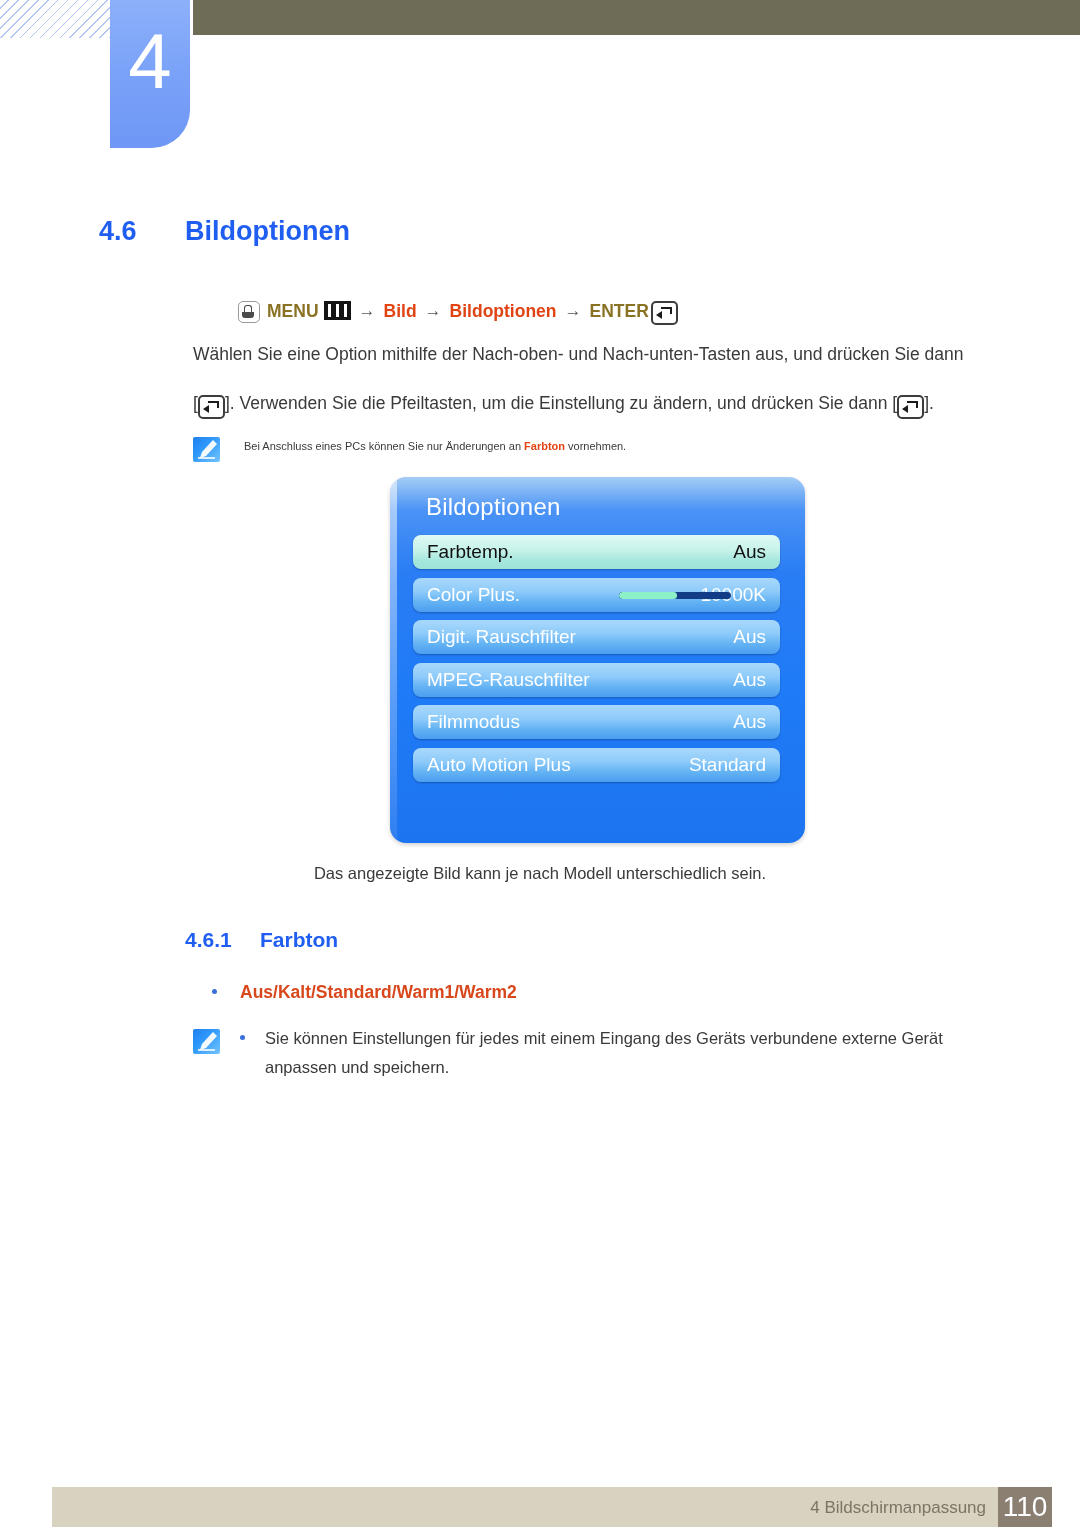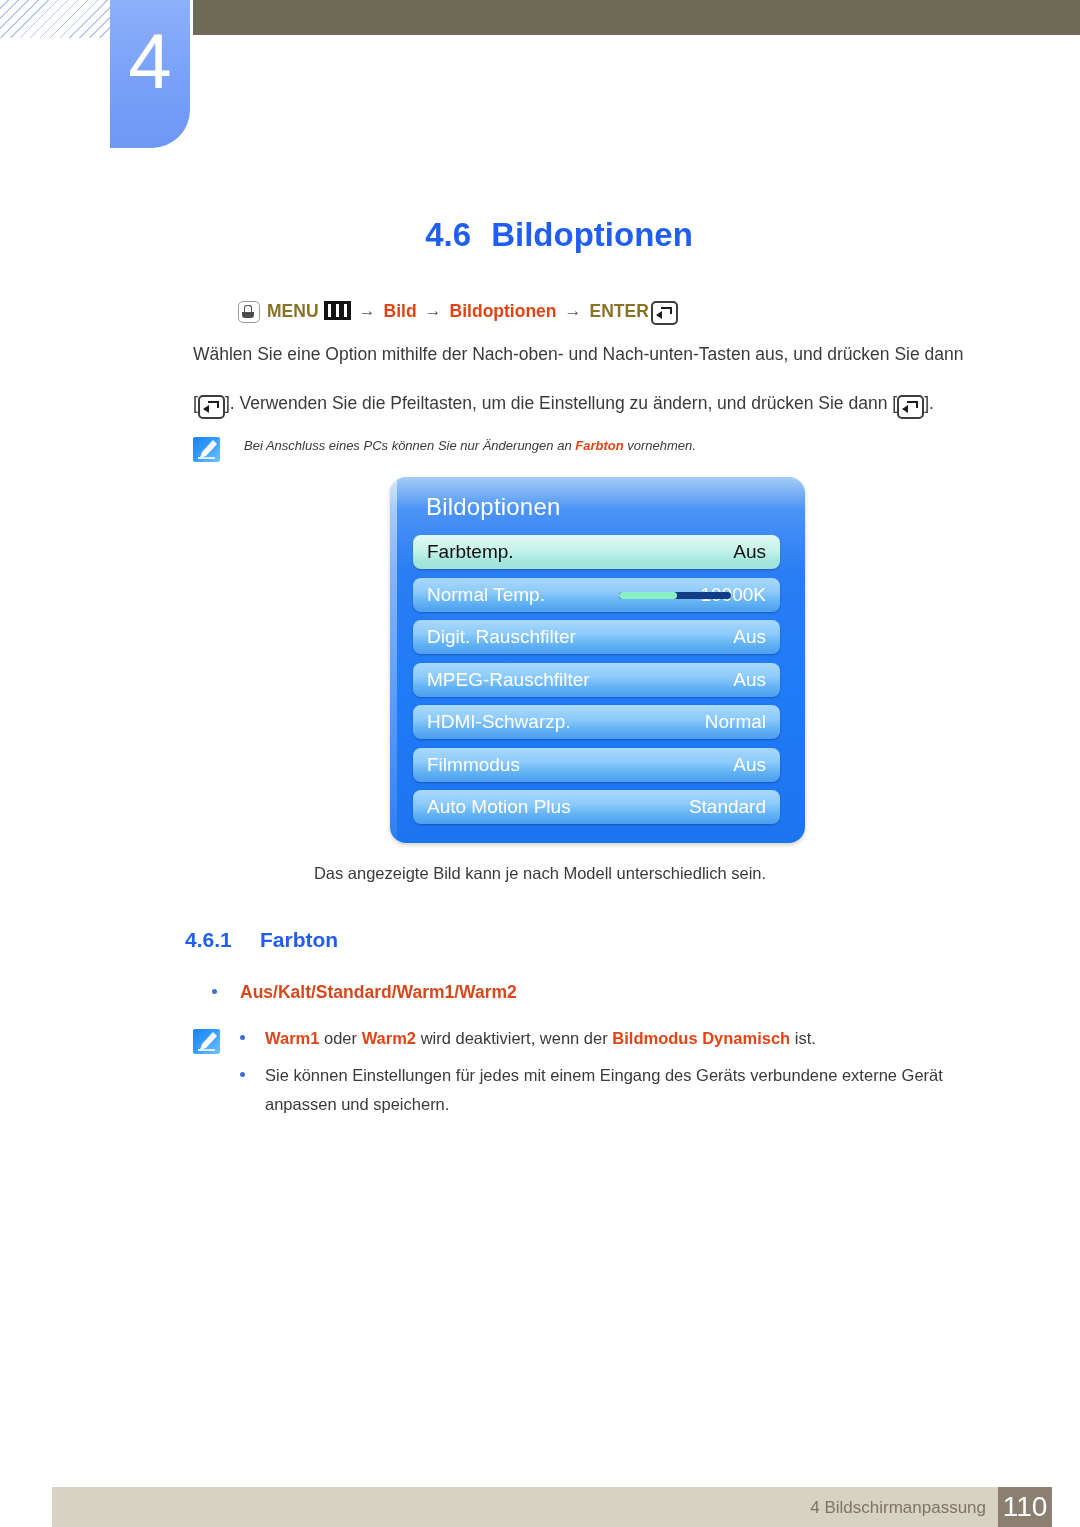--- a/index.html
+++ b/index.html
@@ -74,23 +74,22 @@
     letter-spacing: -0.2px;
   }
 
   
   .sec-heading {
     position: absolute;
     top: 216px;
     left: 99px;
     width: 900px;
     color: #1f5ef0;
-    font-size: 33px;
+    font-size: 27px;
     font-weight: bold;
-    text-align: center;
   }
   .sec-heading .num { display: inline-block; width: 86px; }
 
   
   .menu-path {
     position: absolute;
     top: 301px;
     left: 193px;
     height: 28px;
     display: flex;
@@ -198,25 +197,24 @@
     background: linear-gradient(135deg, #1e7ef0 0%, #2f98fb 40%, #73c4fe 100%);
     border-radius: 2px;
   }
   .note-icon svg { position: absolute; top: 0; left: 0; }
 
   .note1-icon { left: 193px; top: 437px; }
   .note1-text {
     position: absolute;
     left: 244px;
     top: 432px;
-    font-size: 13px;
+    font-size: 11px;
     line-height: 28px;
     color: #3a3a3a;
     width: 740px;
-    font-style: italic;
   }
   .hl { color: #e24414; font-weight: bold; }
 
   
   .osd {
     position: absolute;
     left: 390px;
     top: 477px;
     width: 415px;
     height: 366px;
@@ -420,41 +418,37 @@
 <div class="osd">
   <div class="osd-title">Bildoptionen</div>
   <div class="osd-rows">
 
     <div class="osd-row selected">
       <span class="lbl">Farbtemp.</span>
       <span class="val">Aus</span>
     </div>
 
     <div class="osd-row">
-      <span class="lbl">Normal Temp.</span>
+      <span class="lbl">Color Plus.</span>
       <span class="osd-slider">
           <span class="fill" id="ct-fill" style="width: 52%;"></span>
         </span>
       <span class="val">10000K</span>
     </div>
 
     <div class="osd-row">
       <span class="lbl">Digit. Rauschfilter</span>
       <span class="val">Aus</span>
     </div>
 
     <div class="osd-row">
       <span class="lbl">MPEG-Rauschfilter</span>
       <span class="val">Aus</span>
     </div>
 
-    <div class="osd-row">
-      <span class="lbl">HDMI-Schwarzp.</span>
-      <span class="val">Normal</span>
-    </div>
 
     <div class="osd-row">
       <span class="lbl">Filmmodus</span>
       <span class="val">Aus</span>
     </div>
 
     <div class="osd-row">
       <span class="lbl">Auto Motion Plus</span>
       <span class="val">Standard</span>
     </div>
@@ -475,23 +469,19 @@
 
 <div class="note-icon note2-icon">
   <svg width="27" height="25" viewBox="0 0 27 25">
     <path d="M20 3 L9 15 L7 21 L13 19 L24 7 Z" fill="#ffffff" opacity="0.95"></path>
     <path d="M5 21 L22 21" stroke="#ffffff" stroke-width="1.6" fill="none"></path>
   </svg>
 </div>
 <div class="note2">
   <div class="row">
     <span class="bullet-dot"></span>
-    <span class="txt"><span class="hl">Warm1</span><span> oder </span><span class="hl">Warm2</span><span> wird deaktiviert, wenn der </span><span class="hl">Bildmodus Dynamisch</span><span> ist.</span></span>
-  </div>
-  <div class="row">
-    <span class="bullet-dot"></span>
     <span class="txt">Sie können Einstellungen für jedes mit einem Eingang des Geräts verbundene externe Gerät anpassen und speichern.</span>
   </div>
 </div>
 
 <div class="footer-bar"></div>
 <div class="footer-label">4 Bildschirmanpassung</div>
 <div class="footer-page">110</div>
 
 </body></html>

